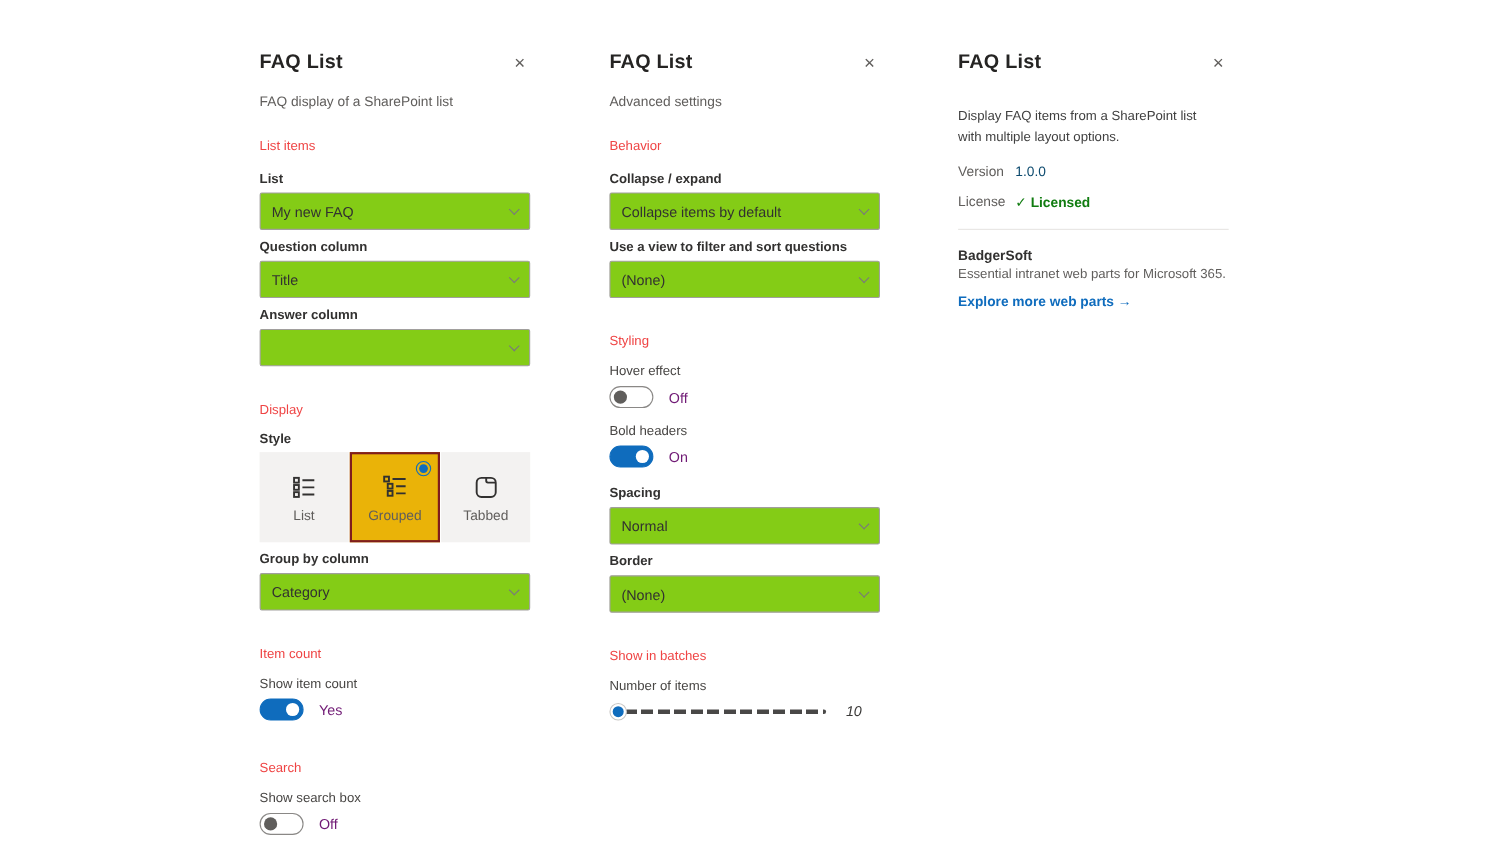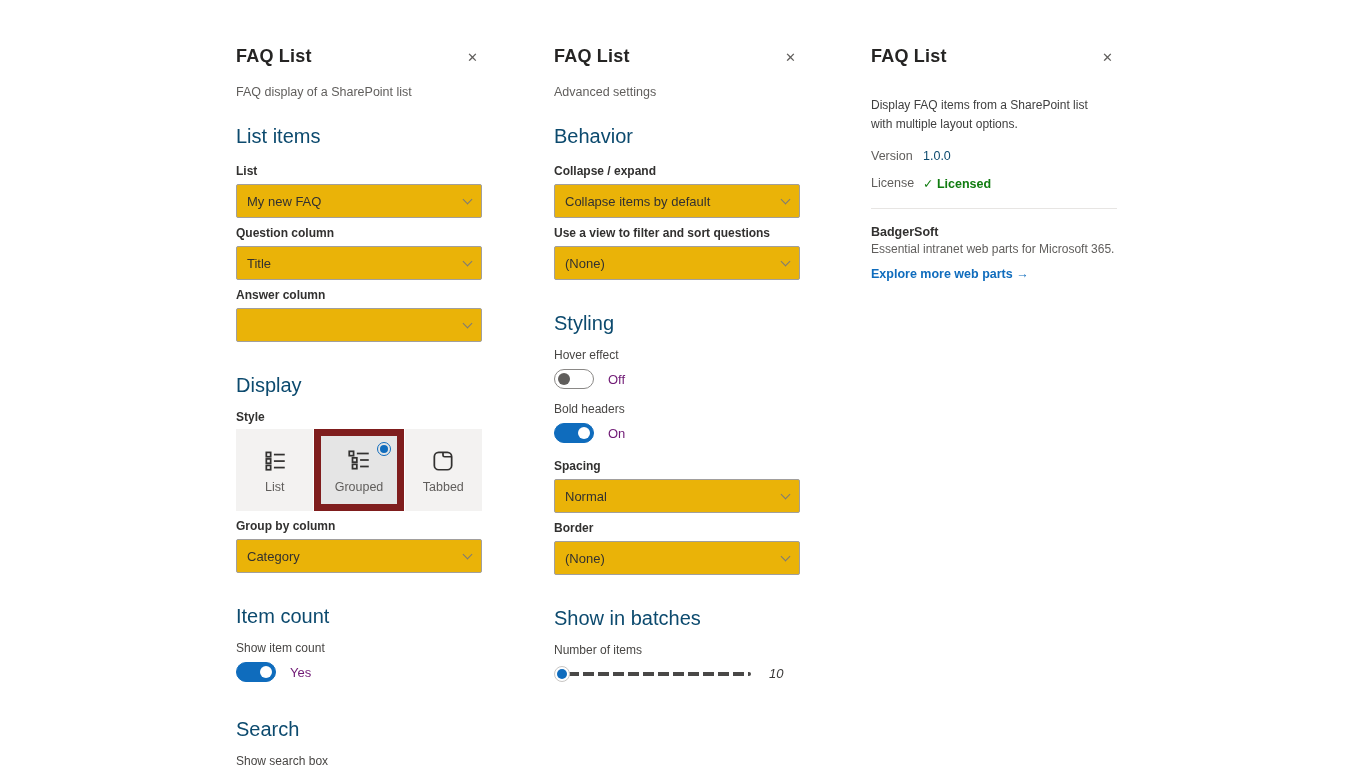--- a/index.html
+++ b/index.html
@@ -9,26 +9,26 @@
   .panel-basic { left:236px; }
   .panel-advanced { left:554px; }
   .panel-about { left:871px; }
 
   .panel-header { display:flex; justify-content:space-between; align-items:flex-start; }
   .panel-title { font-size:18px; font-weight:600; color:#252423; letter-spacing:0.2px; }
   .close-btn { font-size:13px; color:#605e5c; cursor:pointer; line-height:20px; padding:2px 4px; }
 
   .subtitle { margin-top:15px; font-size:12.5px; color:#605e5c; }
 
-  .section-header { font-size:20px; color:#0c4a6e; }
+  .section-header { font-size:12px; color:#ef4444; }
   .field-label { font-size:12px; font-weight:700; color:#323130; }
   .toggle-label { font-size:12px; color:#484644; }
 
   .dropdown { margin-top:6px; height:27px; border:1px solid #a19f9d; border-radius:2px;
-    background:#eab308; display:flex; align-items:center; justify-content:space-between;
+    background:#84cc16; display:flex; align-items:center; justify-content:space-between;
     padding:16px 10px; cursor:pointer; }
   .dropdown .dd-value { font-size:13px; color:#323130; }
   .chevron { width:7px; height:7px; border-right:1.4px solid #7a7a7a; border-bottom:1.4px solid #7a7a7a;
     transform:rotate(45deg); margin-top:-4px; }
 
   
   .toggle-row { display:flex; align-items:center; margin-top:7px; }
   .toggle { width:40px; height:20px; border-radius:10px; position:relative; cursor:pointer; }
   .toggle.on { background:#0f6cbd; border:1px solid #0f6cbd; }
   .toggle.on .knob { position:absolute; right:3px; top:3px; width:12px; height:12px;
@@ -37,21 +37,21 @@
   .toggle.off .knob { position:absolute; left:3px; top:3px; width:12px; height:12px;
     border-radius:50%; background:#605e5c; }
   .toggle-state { margin-left:14px; font-size:13px; color:#701a75; }
 
   
   .choice-group { display:flex; margin-top:5px; width:246px; height:82px; }
   .choice-btn { flex:1; background:#f3f2f1; display:flex; flex-direction:column;
     align-items:center; justify-content:center; position:relative; cursor:pointer;
     border:1px solid transparent; margin-right:1px; }
   .choice-btn:last-child { margin-right:0; }
-  .choice-btn.selected { background:#e5e5e5; border:7px solid #7f1d1d; }
+  .choice-btn.selected { background:#eab308; border:2px solid #7f1d1d; }
   .choice-btn .cb-label { margin-top:7px; font-size:12.5px; color:#605e5c; }
   .radio-dot { position:absolute; top:6px; right:6px; width:14px; height:14px;
     border-radius:50%; border:1.5px solid #0f6cbd; display:flex; align-items:center; justify-content:center; }
   .radio-dot::after { content:""; width:8px; height:8px; border-radius:50%; background:#0f6cbd; }
 
   
   .slider-row { display:flex; align-items:flex-start; margin-top:9px;font-style:italic; }
   .slider { position:relative; width:197px; height:16px; cursor:pointer; }
   .slider .track { position:absolute; left:14px; right:0; top:6px; height:4px; border-radius:2px;
     background:repeating-linear-gradient(to right,#494847 0 11px,transparent 11px 15px); }

